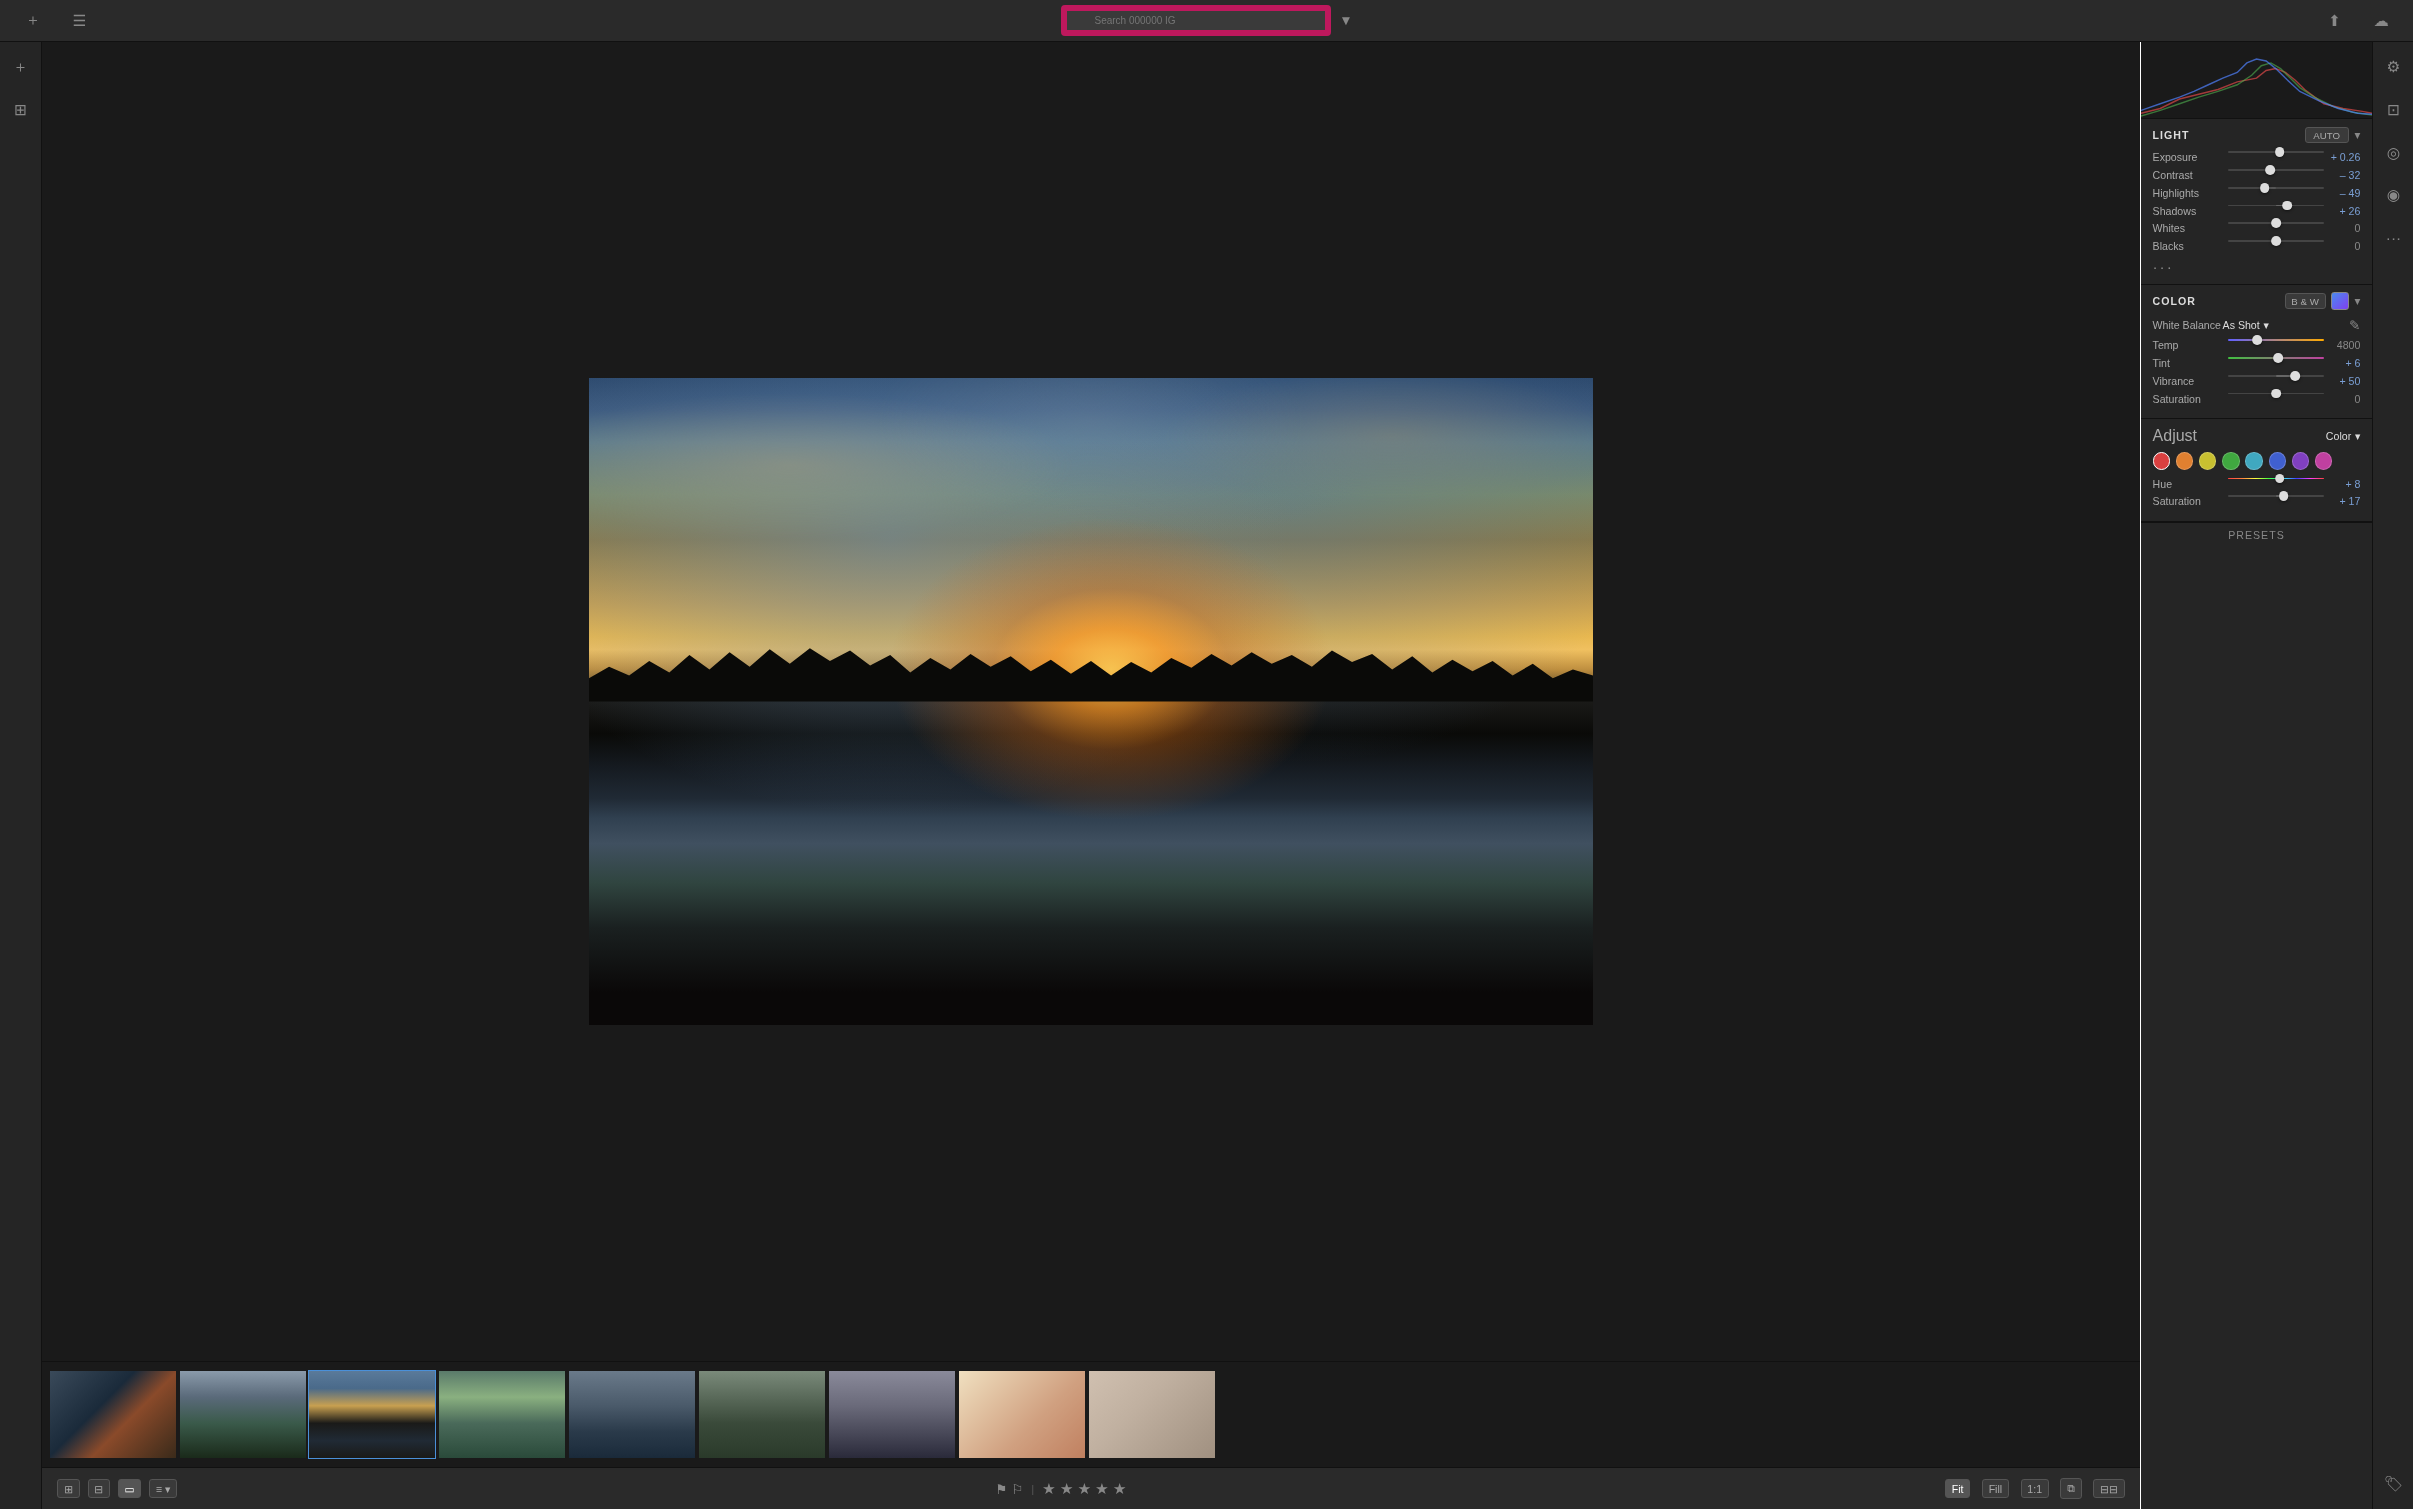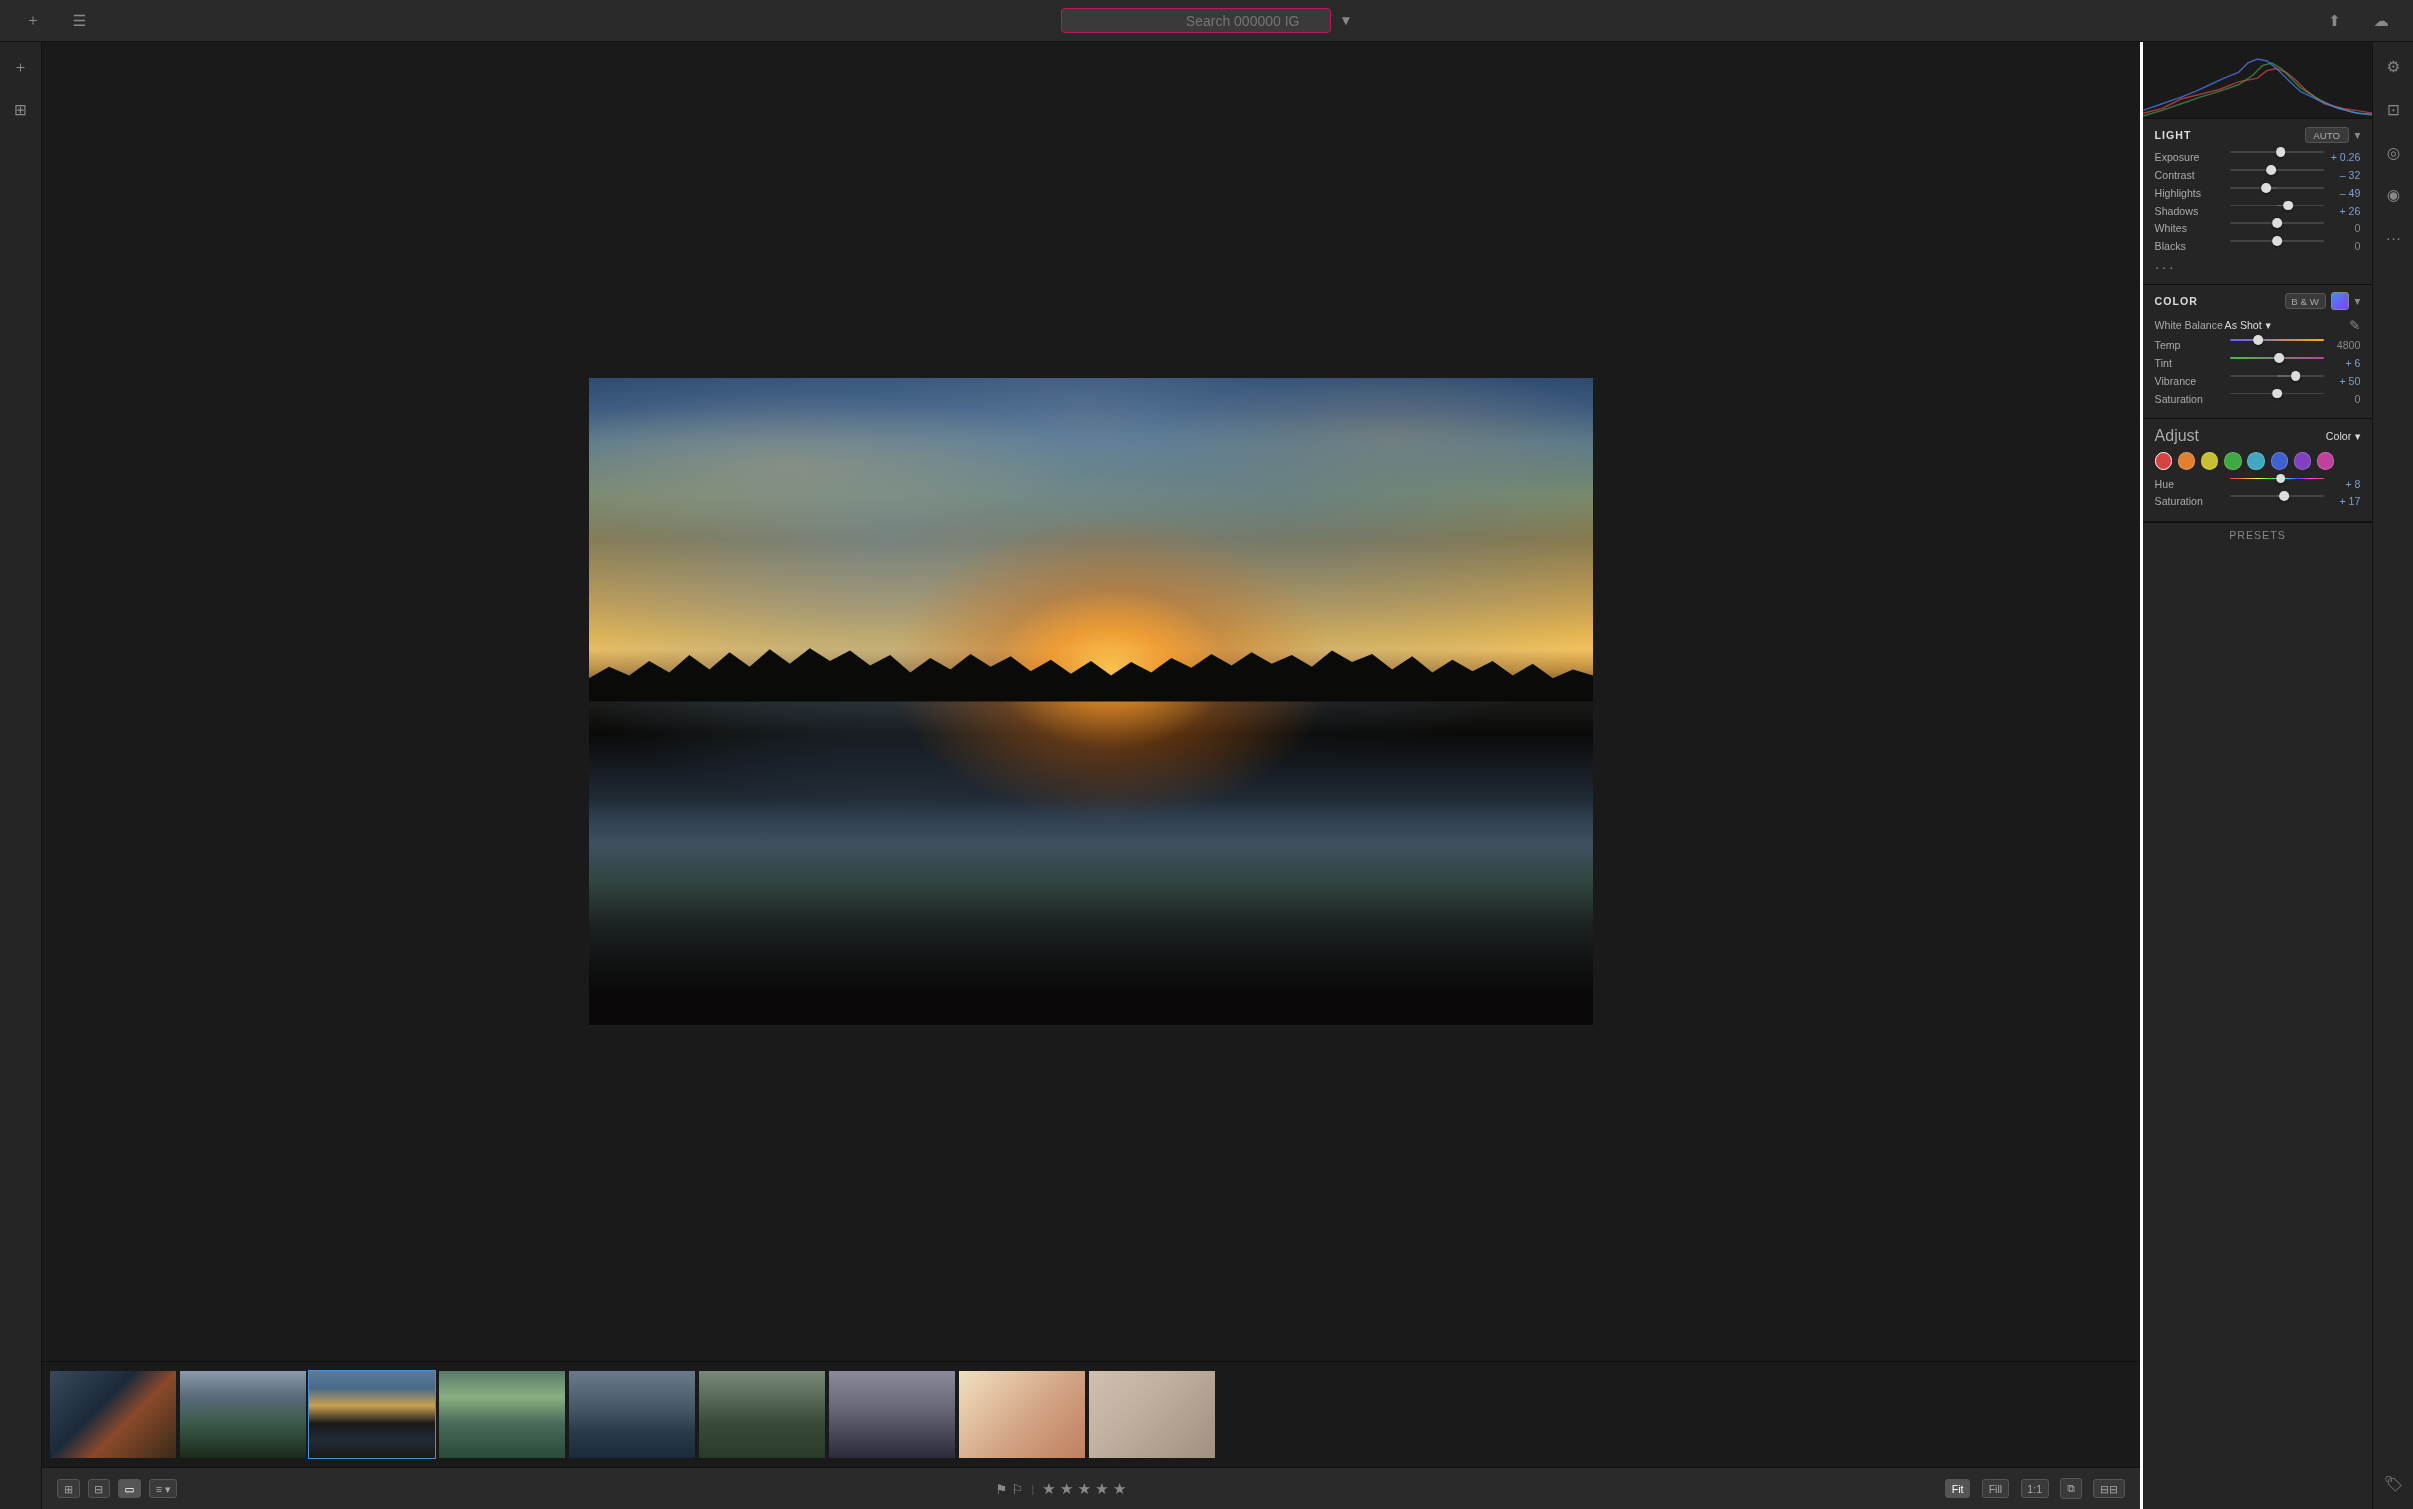--- a/index.html
+++ b/index.html
@@ -25,28 +25,27 @@
       padding: 0 15.4px;
       border-bottom: 1px solid #111;
       flex-shrink: 0;
     }
     .top-bar-left { display: flex; align-items: center; gap: 11.6px; }
     .top-bar-center { display: flex; align-items: center; gap: 7.7px; flex: 1; justify-content: center; }
     .top-bar-right { display: flex; align-items: center; gap: 11.6px; }
 
     .search-box {
       background: #3a3a3a;
-      border: 1px solid #be185d;
+      border: 6px solid #be185d;
       border-radius: 3.9px;
       padding: 3.9px 31px 3.9px 27px;
       color: #aaa;
-      font-size: 14px;
+      font-size: 10px;
       width: 270px;
       position: relative;
-      text-align: right;
     }
     .search-wrapper {
       position: relative;
       display: flex;
       align-items: center;
     }
     .search-icon-abs {
       position: absolute;
       left: 7.7px;
       color: #888;
@@ -233,21 +232,21 @@
       color: #aaa;
       cursor: pointer;
       font-size: 10.6px;
     }
     .view-btn.active { background: #555; color: #fff; }
 
     
     .right-panel {
       width: 232px;
       background: #252525;
-      border-left: 3px solid #ffffff;
+      border-left: 1px solid #ffffff;
       display: flex;
       flex-direction: column;
       overflow-y: auto;
       flex-shrink: 0;
     }
 
     
     .histogram {
       height: 77px;
       background: #1a1a1a;

